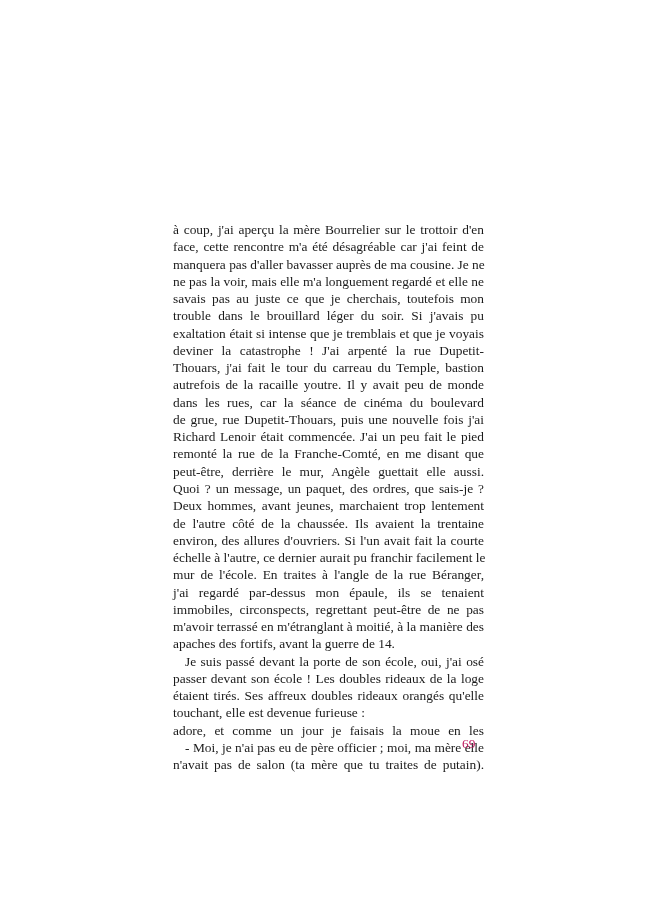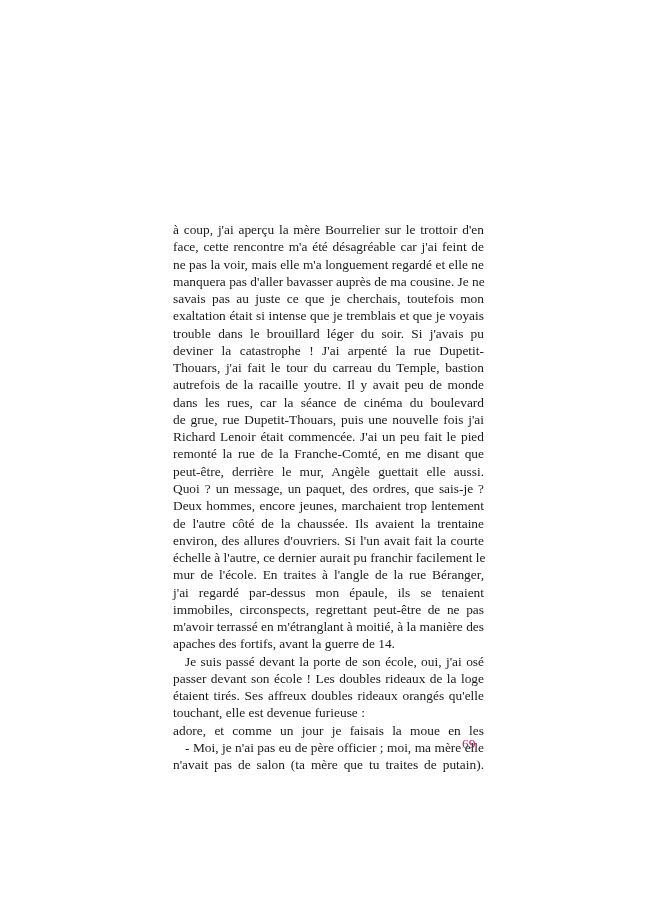--- a/index.html
+++ b/index.html
@@ -38,35 +38,35 @@
       color: #be185d;
     }
   </style>
 </head>
 <body>
 
 <div class="page">
   <div class="text-block">
     <span class="line">à coup, j'ai aperçu la mère Bourrelier sur le trottoir d'en</span>
     <span class="line">face, cette rencontre m'a été désagréable car j'ai feint de</span>
+    <span class="line">manquera pas d'aller bavasser auprès de ma cousine. Je ne</span>
     <span class="line">ne pas la voir, mais elle m'a longuement regardé et elle ne</span>
-    <span class="line">manquera pas d'aller bavasser auprès de ma cousine. Je ne</span>
     <span class="line">savais pas au juste ce que je cherchais, toutefois mon</span>
+    <span class="line">trouble dans le brouillard léger du soir. Si j'avais pu</span>
     <span class="line">exaltation était si intense que je tremblais et que je voyais</span>
-    <span class="line">trouble dans le brouillard léger du soir. Si j'avais pu</span>
     <span class="line">deviner la catastrophe ! J'ai arpenté la rue Dupetit-</span>
     <span class="line">Thouars, j'ai fait le tour du carreau du Temple, bastion</span>
     <span class="line">autrefois de la racaille youtre. Il y avait peu de monde</span>
     <span class="line">dans les rues, car la séance de cinéma du boulevard</span>
     <span class="line">de grue, rue Dupetit-Thouars, puis une nouvelle fois j'ai</span>
     <span class="line">Richard Lenoir était commencée. J'ai un peu fait le pied</span>
     <span class="line">remonté la rue de la Franche-Comté, en me disant que</span>
     <span class="line">peut-être, derrière le mur, Angèle guettait elle aussi.</span>
     <span class="line">Quoi ? un message, un paquet, des ordres, que sais-je ?</span>
-    <span class="line">Deux hommes, encore jeunes, marchaient trop lentement</span>
+    <span class="line">Deux hommes, avant jeunes, marchaient trop lentement</span>
     <span class="line">de l'autre côté de la chaussée. Ils avaient la trentaine</span>
     <span class="line">environ, des allures  d'ouvriers. Si l'un avait fait la courte</span>
     <span class="line">échelle à l'autre, ce dernier aurait pu franchir facilement le</span>
     <span class="line">mur de l'école. En traites à l'angle de la rue Béranger,</span>
     <span class="line">j'ai regardé par-dessus mon épaule, ils se tenaient</span>
     <span class="line">immobiles, circonspects, regrettant peut-être de ne pas</span>
     <span class="line">m'avoir terrassé en m'étranglant à moitié, à la manière des</span>
     <span class="line last">apaches des fortifs, avant la guerre de 14.</span>
     <span class="line indent">Je suis passé devant la porte de son école, oui, j'ai osé</span>
     <span class="line">passer devant son école ! Les doubles rideaux de la loge</span>

